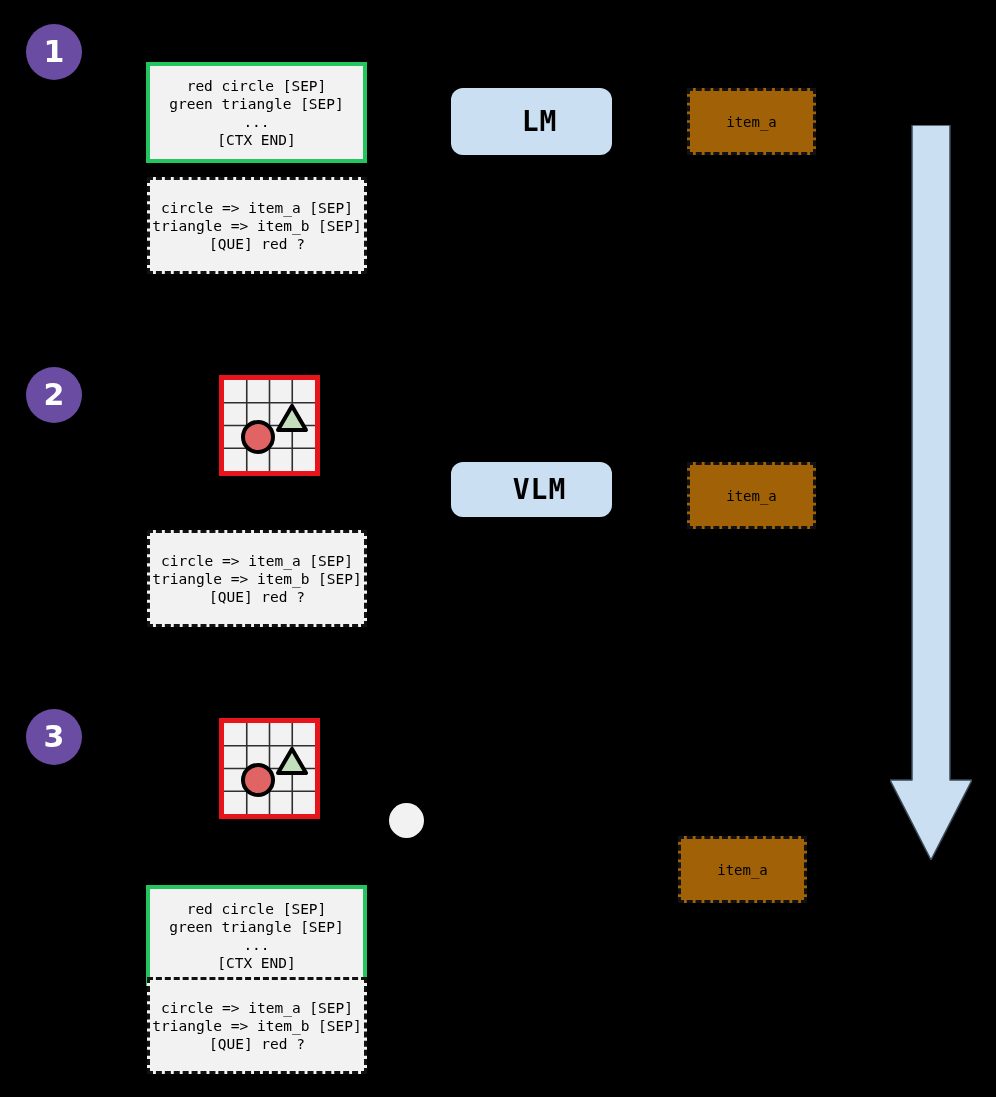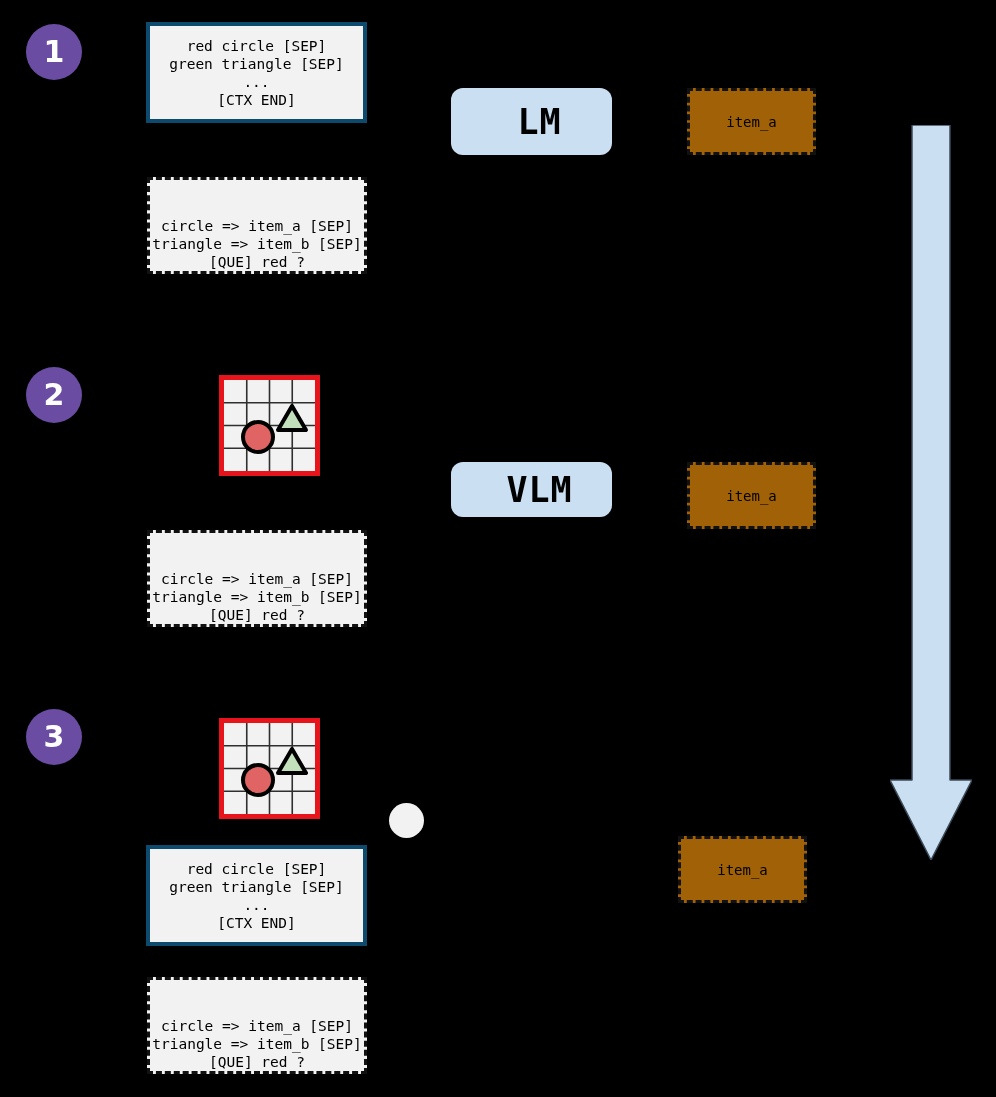--- a/index.html
+++ b/index.html
@@ -46,38 +46,38 @@
     justify-content: center;
     font-family: "DejaVu Sans Mono", monospace;
     font-size: 14.5px;
     line-height: 18px;
     color: #000000;
     text-align: center;
     white-space: pre;
     letter-spacing: 0px;
   }
   .panel.ctx {
-    border: 4px solid #0c4a6e;
+    border: 4px solid #22c55e;
+    margin-top: 40px;
   }
   .panel.dotted {
     border: 3px dashed #111111;
-    justify-content: flex-end;
   }
   .panel .line { display: block; }
 
   
   .model-box {
     position: absolute;
     background: #cbdff2;
     border-radius: 12px;
     display: flex;
     align-items: center;
     justify-content: center;
     font-family: "DejaVu Sans Mono", monospace;
-    font-size: 35px;
+    font-size: 28px;
     font-weight: bold;
     color: #000000;
     letter-spacing: 1px;
     padding-left: 16px;
   }
 
   
   .output-box {
     position: absolute;
     background: #a16207;

